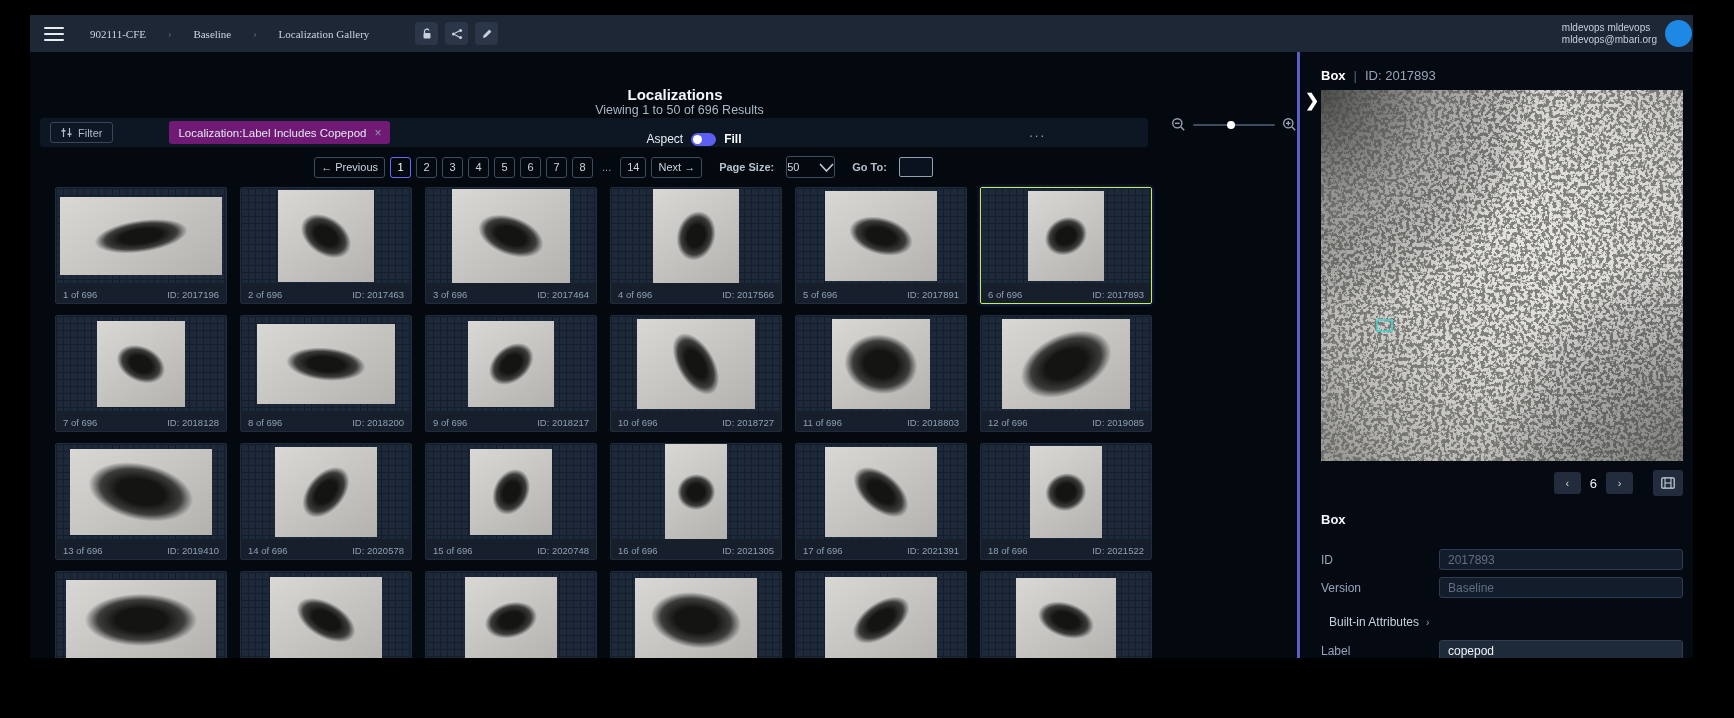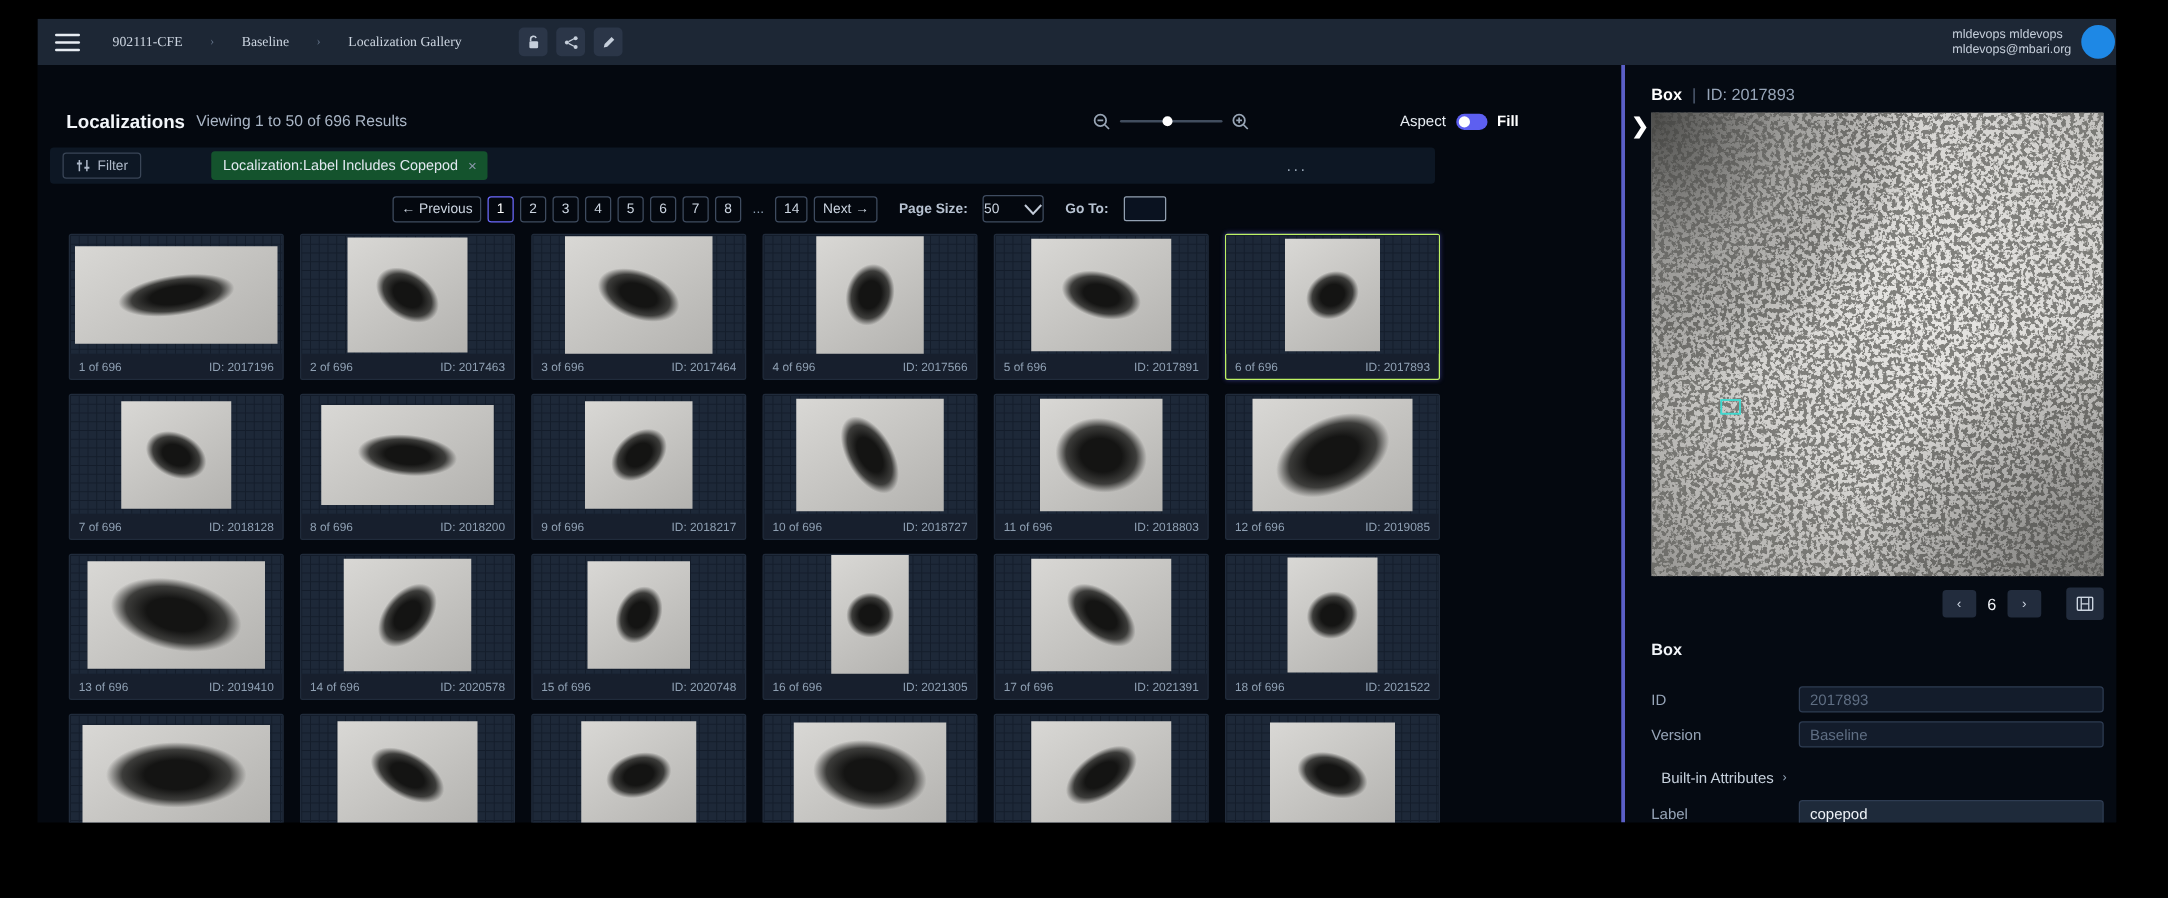--- a/index.html
+++ b/index.html
@@ -23,21 +23,21 @@
   .avatar { width:27px; height:27px; border-radius:50%; background:#1e88e5; margin-left:8px;
     margin-right:-13px; flex:none; }
 
   
   .content { display:flex; height:606px; }
   .main { width:1267px; flex:none; position:relative; }
   .panel { flex:1; border-left:3px solid #5b5fc7; position:relative;
     padding:16px 20px 0 21px; background:#050a12; }
 
   
-  .page-header { display:flex; align-items:center; margin:34px 0 0 23px; height:22px; }
+  .page-header { display:flex; align-items:center; margin:34px 0 0 23px; height:22px;flex-direction:column; }
   .page-title { font-size:15px; font-weight:bold; color:#f2f5f9; }
   .page-sub { font-size:12.5px; color:#aab6c6; margin-left:9px; }
   .zoomctl { display:flex; align-items:center; gap:7px; margin-left:auto; }
   .zoom-track { position:relative; width:82px; height:2px; background:#414d5e; border-radius:1px; }
   .zoom-knob { position:absolute; left:42%; top:-3px; width:8px; height:8px;
     background:#fff; border-radius:50%; cursor:pointer; }
   .aspectctl { display:flex; align-items:center; gap:8px; margin-left:120px; margin-right:82px;
     font-size:12px; color:#e8edf3; }
   .toggle { position:relative; width:25px; height:13px; background:#5d5ff0; border-radius:7px;
     cursor:pointer; }
@@ -45,21 +45,21 @@
     background:#fff; border-radius:50%; }
   .aspect-fill { font-weight:bold; color:#fff; }
 
   
   .filter-bar { margin:10px 0 0 10px; width:1108px; height:29px; background:#0d1724;
     border-radius:3px; display:flex; align-items:center; padding:0 10px; }
   .filter-btn { display:flex; align-items:center; gap:6px; height:21px; padding:0 10px;
     background:transparent; border:1px solid #3a4657; border-radius:3px; color:#aeb9c9;
     font-size:11px; cursor:pointer; font-family:inherit; }
   .chip { display:flex; align-items:center; gap:8px; margin-left:56px; height:23px;
-    padding:0 9px; background:#14532d; border-radius:3px; font-size:11.5px; color:#e2e8f0; }
+    padding:0 9px; background:#701a75; border-radius:3px; font-size:11.5px; color:#e2e8f0; }
   .chip-x { color:#8b98ab; font-size:12px; cursor:pointer; }
   .dots { margin-left:auto; margin-right:92px; color:#95a2b3; font-size:13px;
     letter-spacing:2px; cursor:pointer; }
 
   
   .pagination { margin-top:9px; display:flex; align-items:center; justify-content:center;
     gap:5px; transform:translateX(-40px); font-size:11px; color:#cdd6e2; }
   .pg-btn { height:21px; min-width:21px; padding:0 6px; background:transparent;
     border:1px solid #3f4c60; border-radius:3px; color:#cdd6e2; font-size:11px;
     cursor:pointer; font-family:inherit;text-align:center; }

